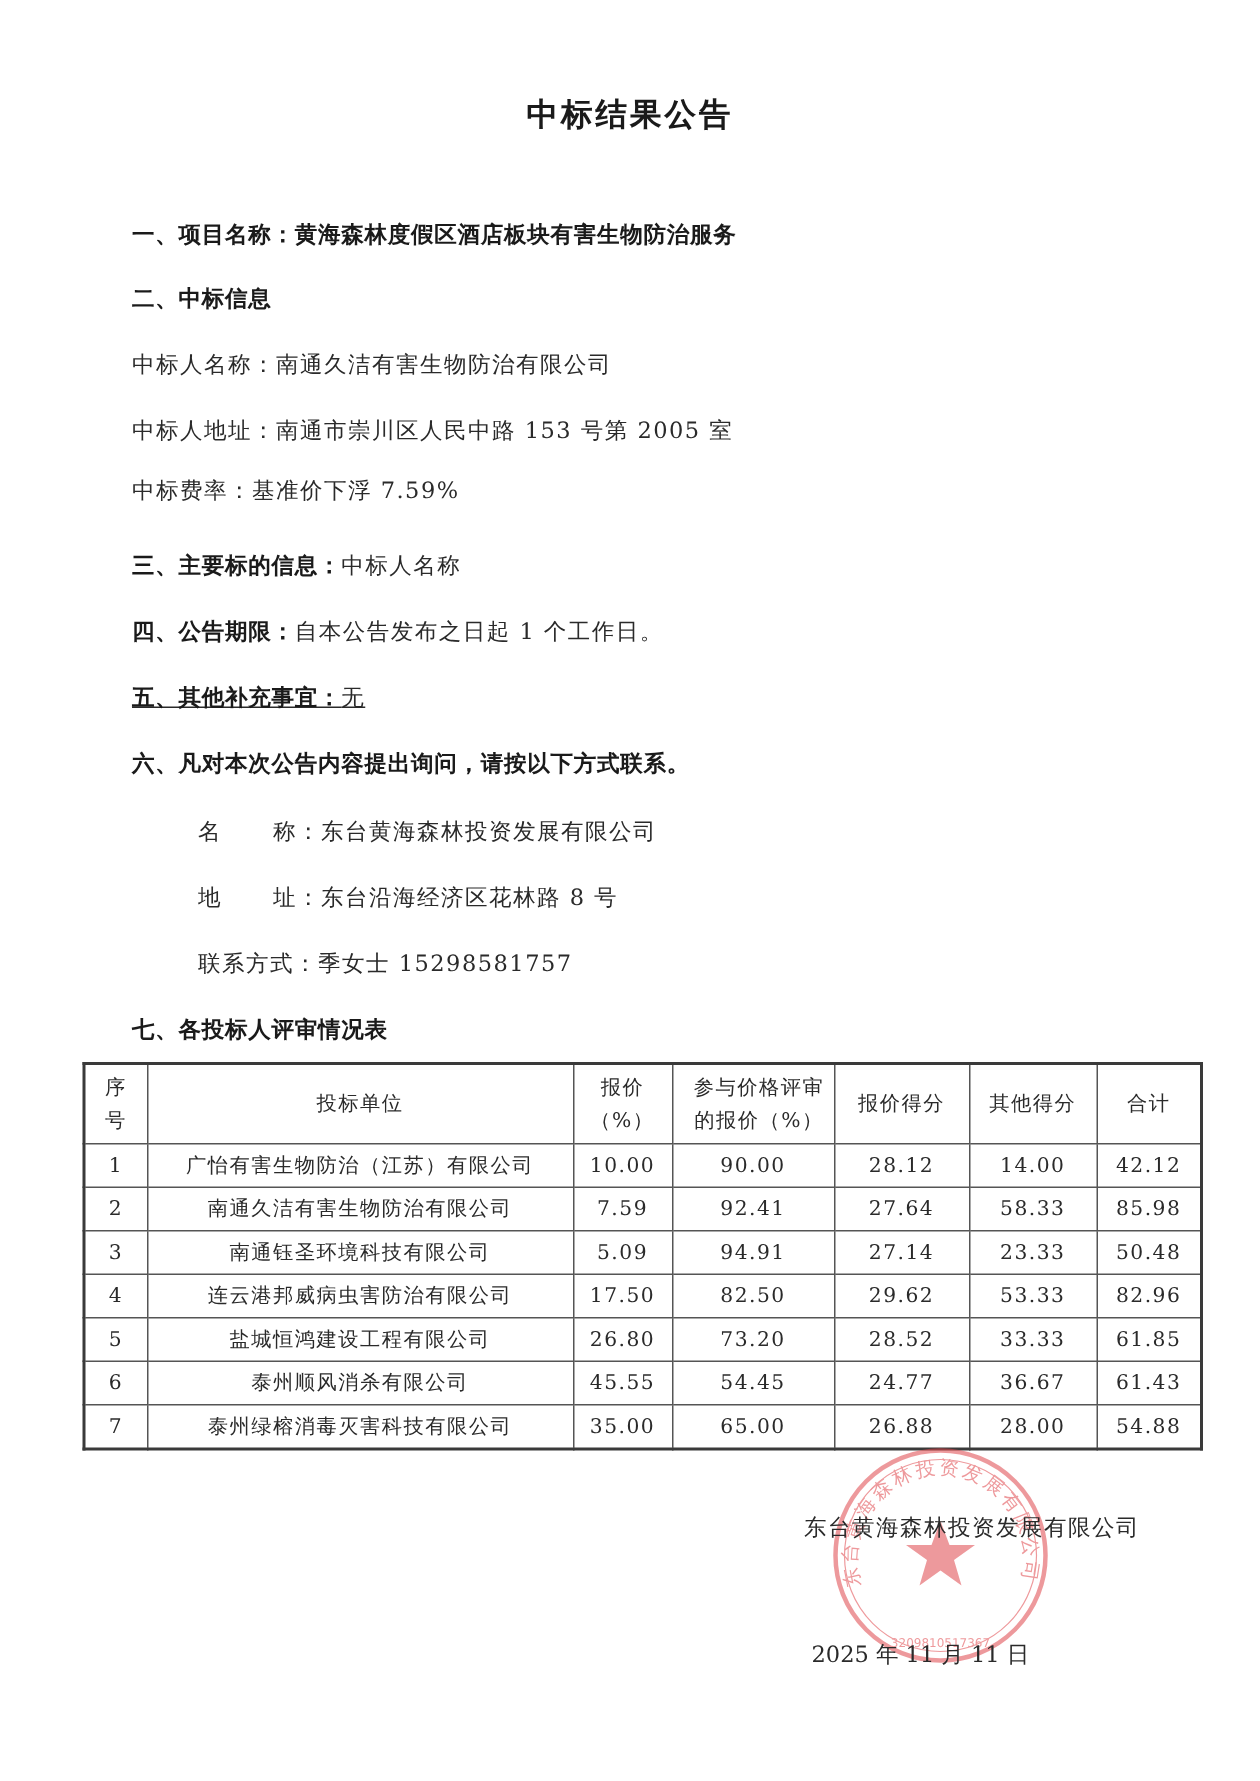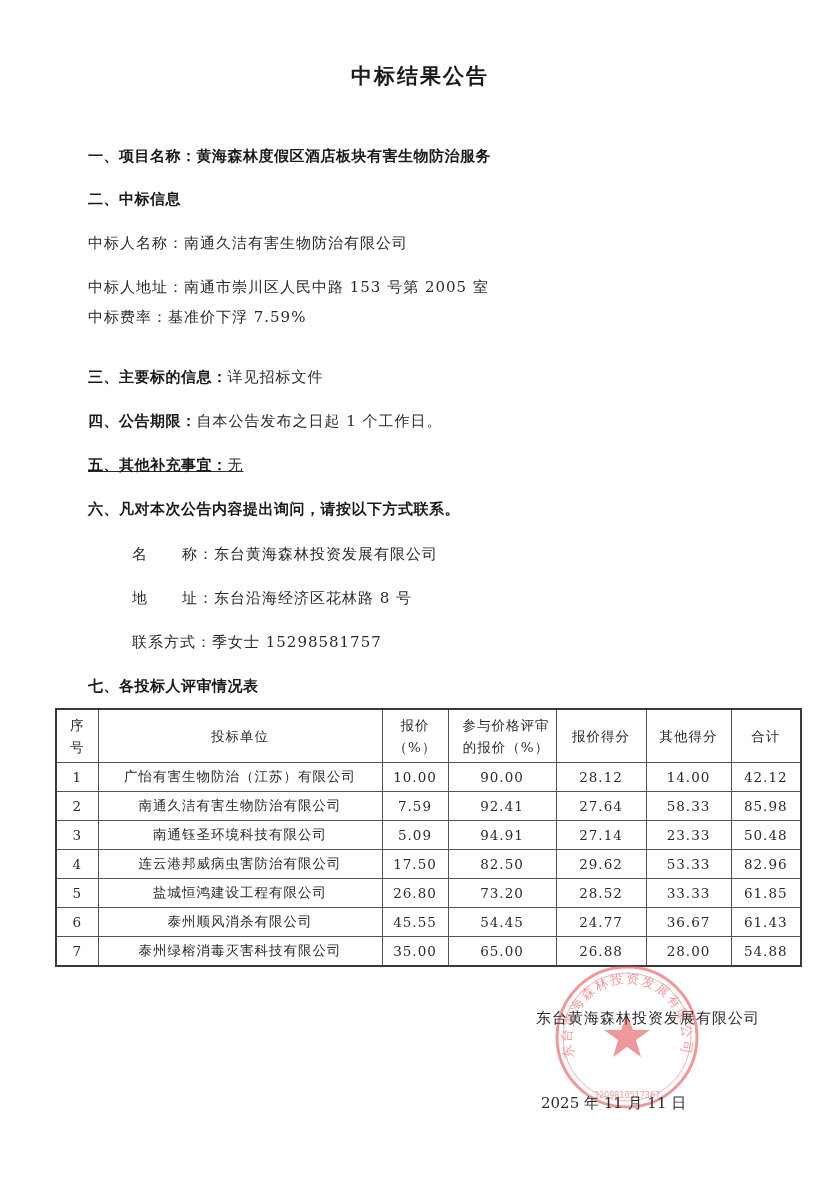--- a/index.html
+++ b/index.html
@@ -35,26 +35,26 @@
 </div>
 
 <div class="line" style="top:234px;">
   <span>中标人名称：</span><span>南通久洁有害生物防治有限公司</span>
 </div>
 
 <div class="line" style="top:278px;">
   <span>中标人地址：</span><span>南通市崇川区人民中路 153 号第 2005 室</span>
 </div>
 
-<div class="line" style="top:308px;text-align:center;">
+<div class="line" style="top:318px;text-align:center;">
   <span>中标费率：</span><span>基准价下浮 7.59%</span>
 </div>
 
 <div class="line" style="top:368px;">
-  <span class="h">三、主要标的信息：</span><span>详见招标文件</span>
+  <span class="h">三、主要标的信息：</span><span>中标人名称</span>
 </div>
 
 <div class="line" style="top:412px;">
   <span class="h">四、公告期限：</span><span>自本公告发布之日起 1 个工作日。</span>
 </div>
 
 <div class="line" style="top:456px;text-decoration:underline;">
   <span class="h">五、其他补充事宜：</span><span>无</span>
 </div>
 

